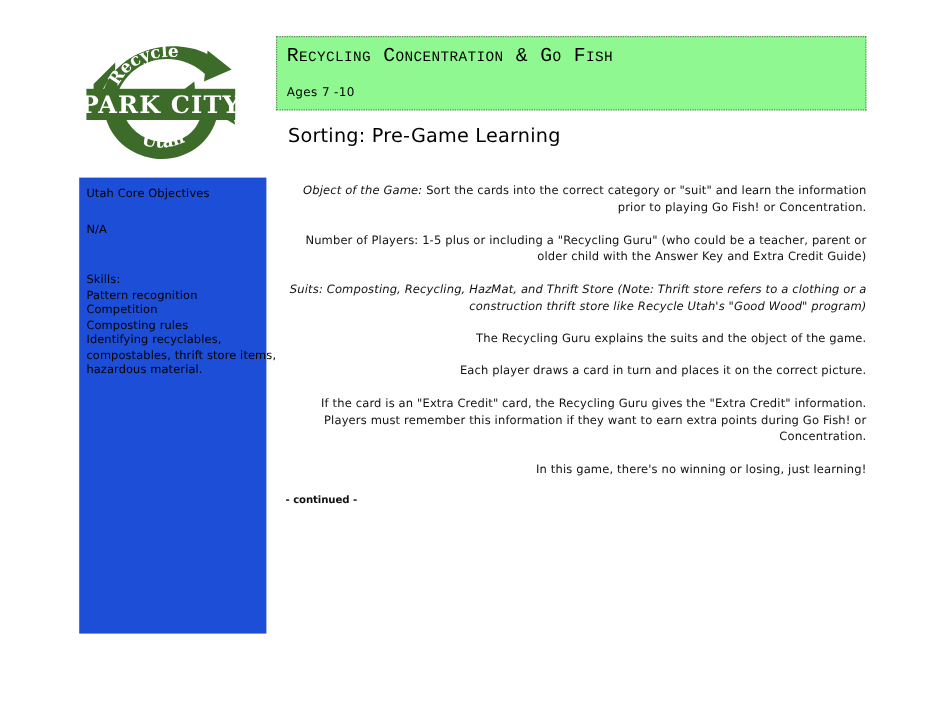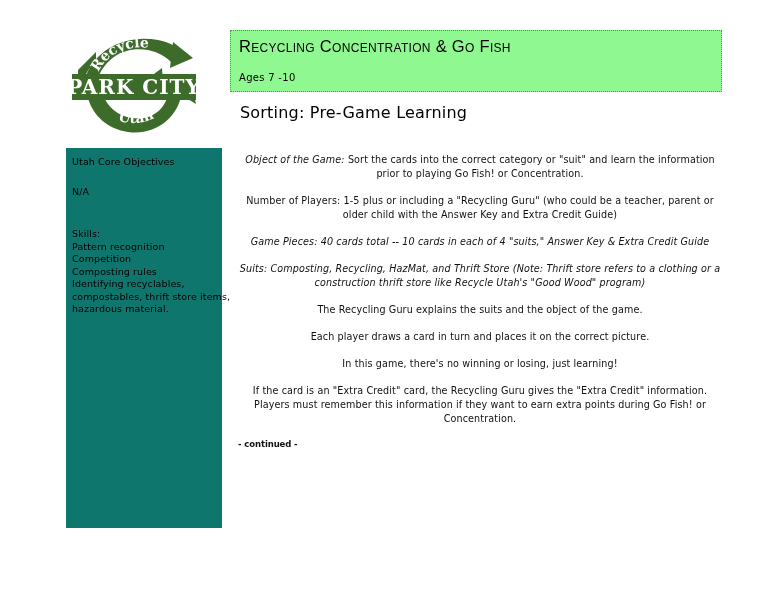--- a/index.html
+++ b/index.html
@@ -25,21 +25,21 @@
   }
   #logo svg { display: block; width: 136px; height: 122px; }
 
   
   #sidebar {
     position: absolute;
     left: 66px;
     top: 148px;
     width: 156px;
     height: 380px;
-    background: #0f766e;
+    background: #1d4ed8;
     box-sizing: border-box;
     padding: 8px 6px 0 6px;
   }
   .sb-line {
     font-family: "DejaVu Sans", sans-serif;
     font-size: 9.5px;
     line-height: 12.5px;
     color: #000;
     letter-spacing: 0.1px;
     white-space: nowrap;
@@ -53,21 +53,21 @@
     left: 230px;
     top: 30px;
     width: 492px;
     height: 62px;
     background: #90f890;
     border: 1px dotted #7a7a7a;
     box-sizing: border-box;
     padding: 6px 0 0 8px;
   }
   #header-title {
-    font-family: Liberation Sans, sans-serif;
+    font-family: Liberation Mono, monospace;
     font-size: 16.5px;
     font-variant: small-caps;
     letter-spacing: 0.3px;
     color: #000;
     line-height: 19px;
     white-space: nowrap;
   }
   #header-sub {
     font-family: "DejaVu Sans", sans-serif;
     font-size: 10px;
@@ -96,21 +96,21 @@
     top: 143px;
     width: 484px;
   }
   .para {
     font-family: "DejaVu Sans", sans-serif;
     font-size: 9.6px;
     line-height: 14px;
     color: #111;
     letter-spacing: 0.12px;
     margin-bottom: 13px;
-    text-align: center;
+    text-align: right;
   }
   .para .lead { font-style: italic; }
   .para.italic { font-style: italic; }
   .continued {
     font-family: "DejaVu Sans", sans-serif;
     font-size: 8.5px;
     font-weight: bold;
     color: #111;
     letter-spacing: -0.1px;
   }
@@ -170,20 +170,19 @@
   <div id="header-sub">Ages 7 -10</div>
 </div>
 
 <div id="main-heading">Sorting: Pre-Game Learning</div>
 
 <div id="body-col">
   <p class="para">
     <span class="lead">Object of the Game: </span><span>Sort the cards into the correct category or "suit" and learn the information prior to playing Go Fish! or Concentration.</span>
   </p>
   <p class="para">Number of Players: 1-5 plus or including a "Recycling Guru" (who could be a teacher, parent or older child with the Answer Key and Extra Credit Guide)</p>
-  <p class="para italic">Game Pieces: 40 cards total -- 10 cards in each of 4 "suits," Answer Key &amp; Extra Credit Guide</p>
   <p class="para italic">Suits: Composting, Recycling, HazMat, and Thrift Store (Note: Thrift store refers to a clothing or a construction thrift store like Recycle Utah's "Good Wood" program)</p>
   <p class="para">The Recycling Guru explains the suits and the object of the game.</p>
   <p class="para">Each player draws a card in turn and places it on the correct picture.</p>
+  <p class="para">If the card is an "Extra Credit" card, the Recycling Guru gives the "Extra Credit" information. Players must remember this information if they want to earn extra points during Go Fish! or Concentration.</p>
   <p class="para">In this game, there's no winning or losing, just learning!</p>
-  <p class="para">If the card is an "Extra Credit" card, the Recycling Guru gives the "Extra Credit" information. Players must remember this information if they want to earn extra points during Go Fish! or Concentration.</p>
   <div class="continued">- continued -</div>
 </div>
 
 </body></html>

